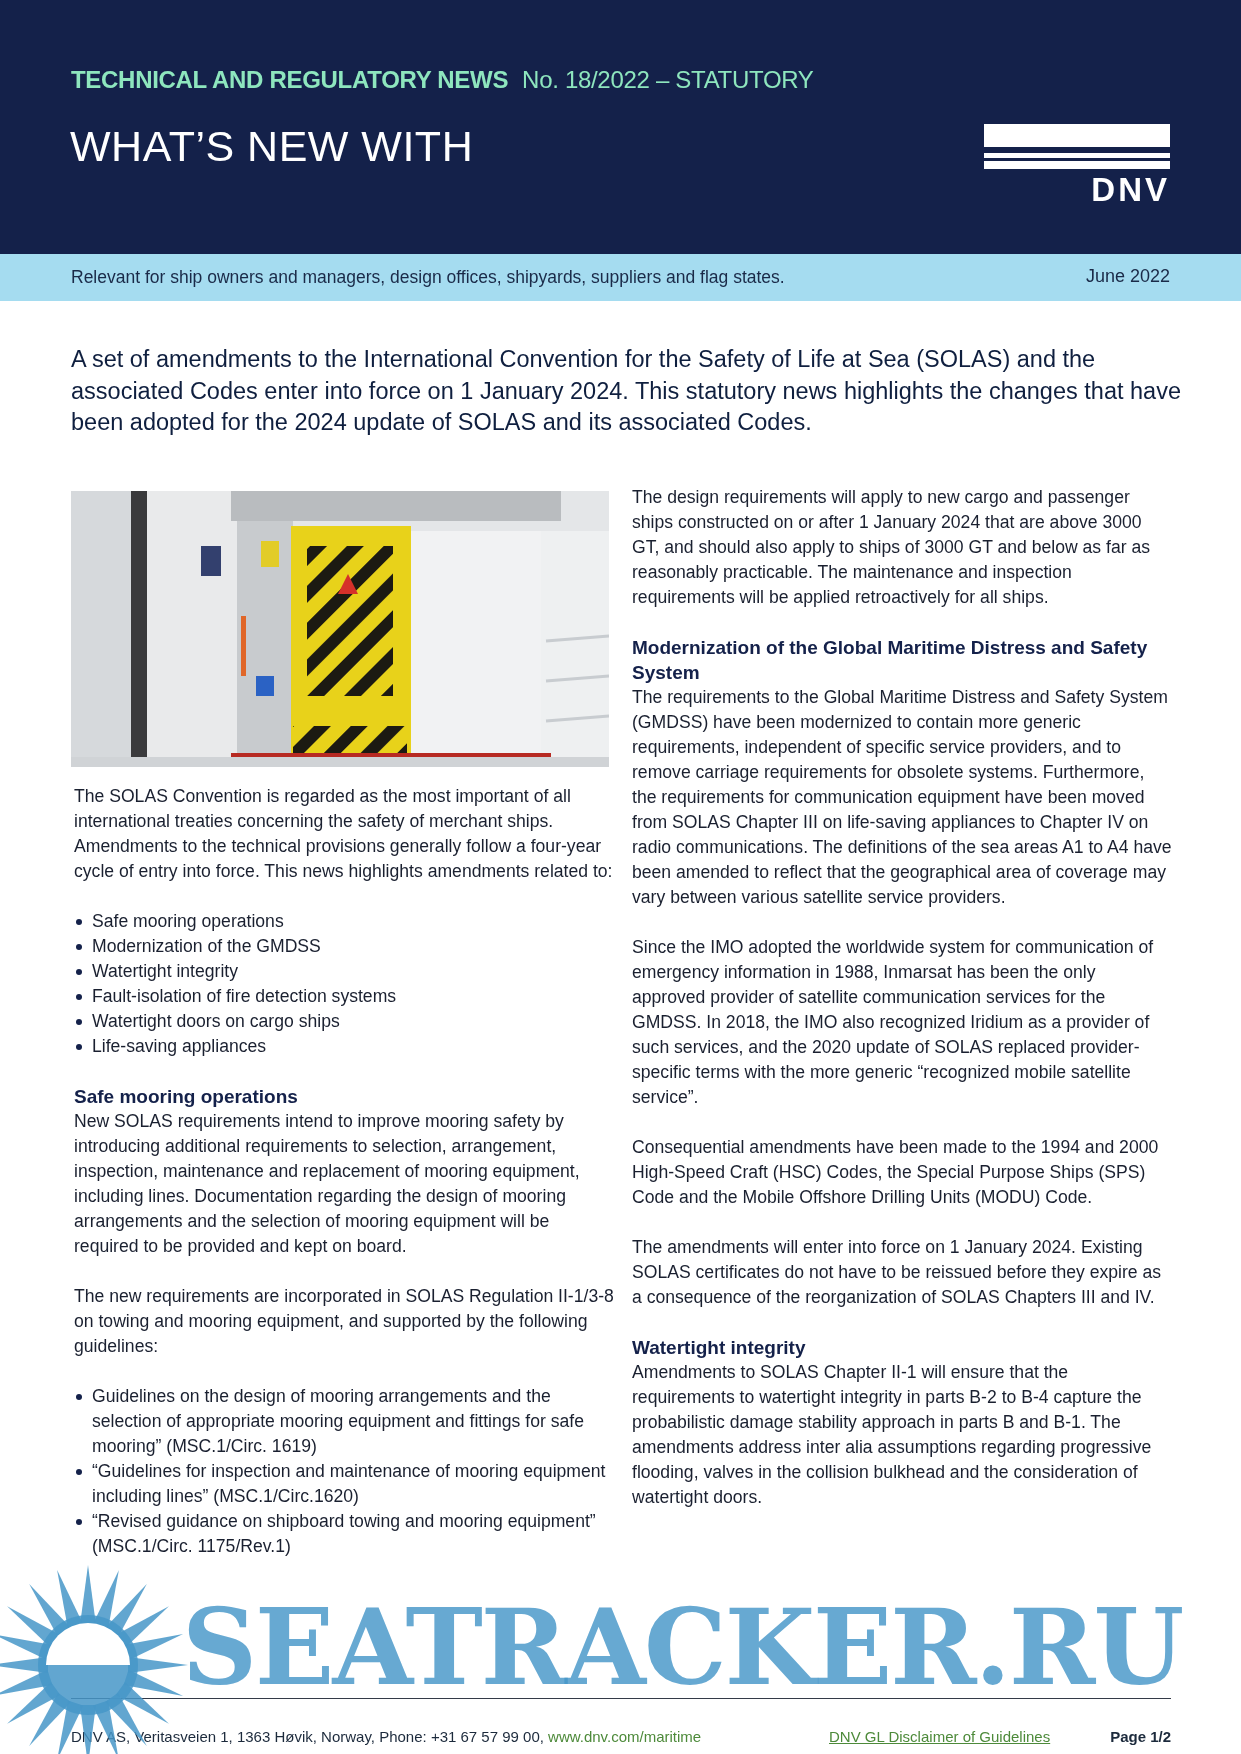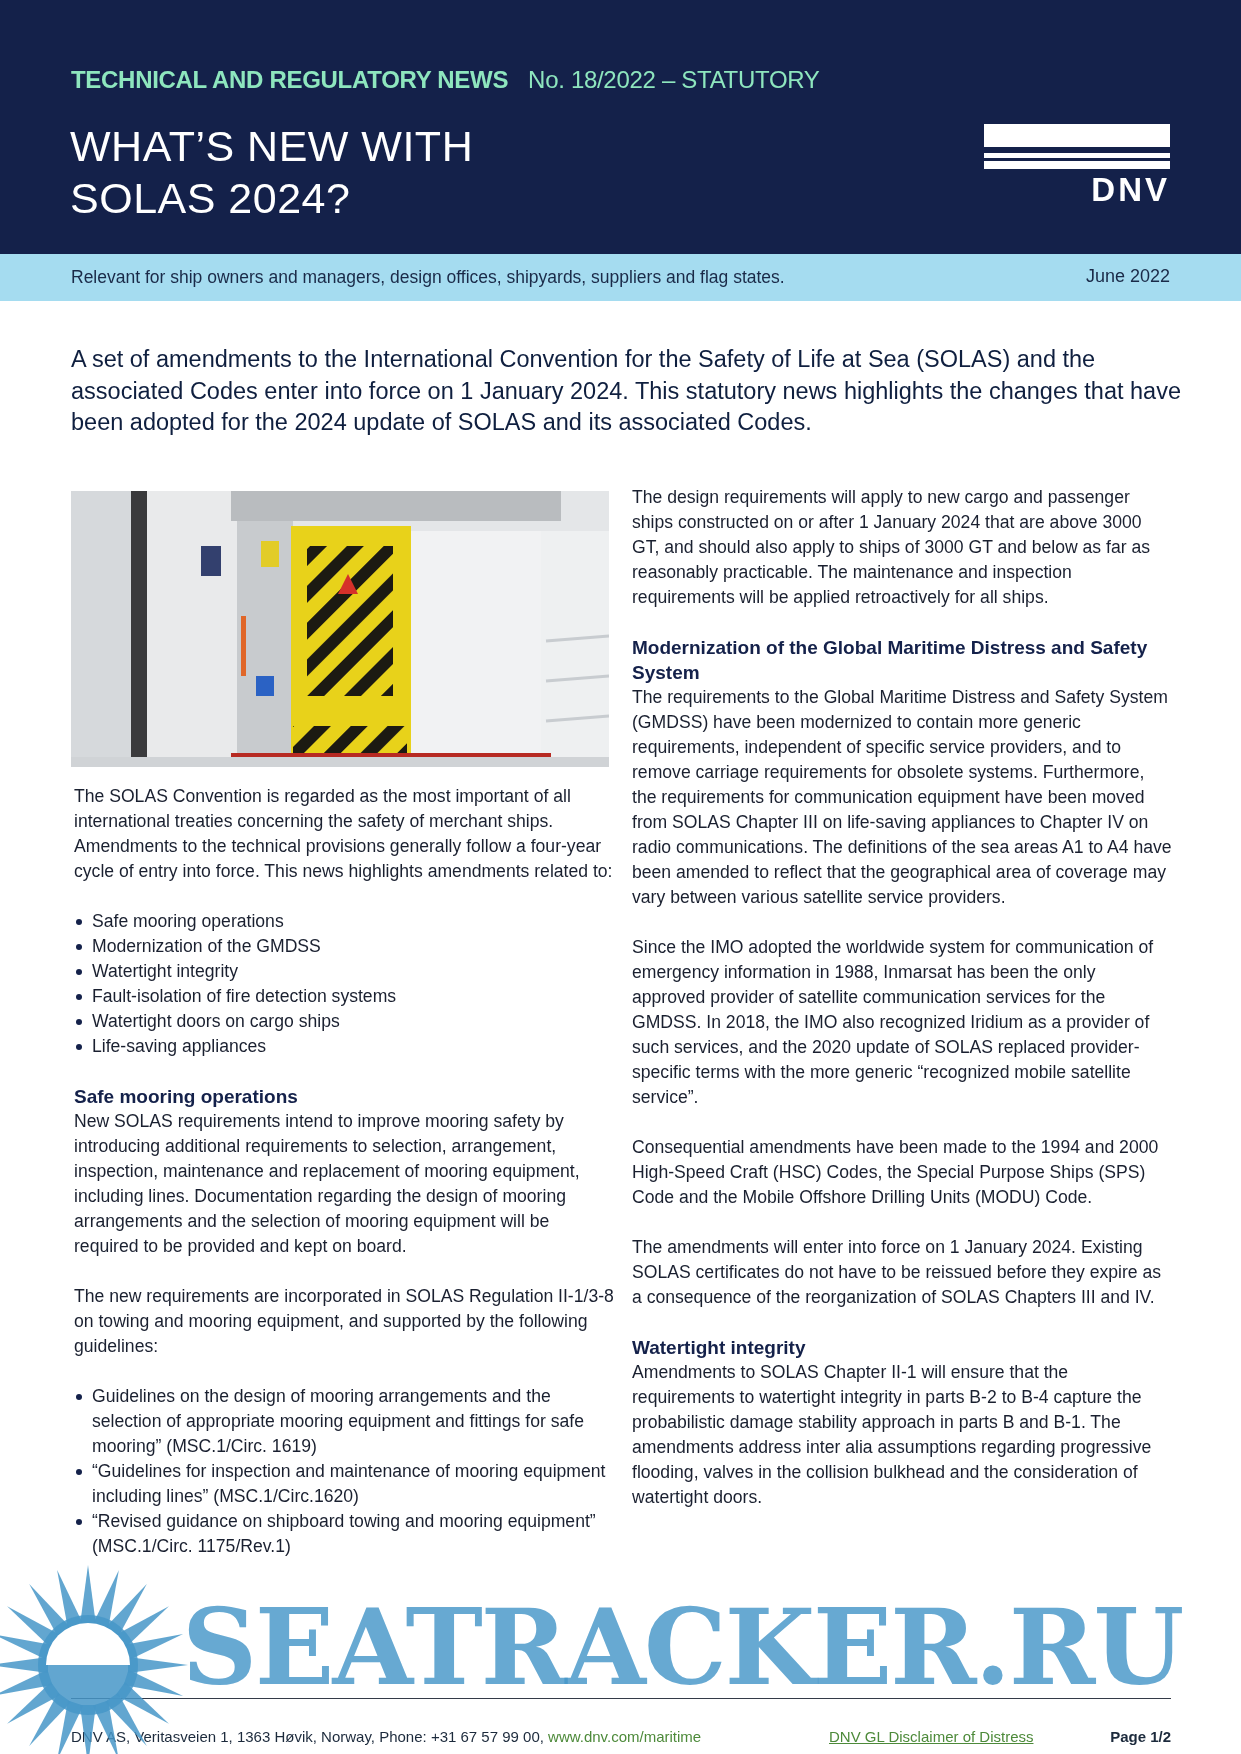--- a/index.html
+++ b/index.html
@@ -2,21 +2,21 @@
 <html><head>
 <meta charset="utf-8">
 <style>
   * { box-sizing: border-box; margin: 0; padding: 0; }
   html, body { width: 1241px; height: 1754px; background: #ffffff; overflow: hidden; }
   body { position: relative; font-family: "DejaVu Sans", sans-serif; color: #0f1f3f; }
 
   .header { position: absolute; left: 0; top: 0; width: 1241px; height: 254px; background: #14214a; }
   .kicker { position: absolute; left: 71px; top: 66px; font-size: 23px; letter-spacing: -0.3px; white-space: nowrap; }
   .kicker .k1 { color: #8ee6be; font-weight: bold; font-family: "Liberation Sans", sans-serif; font-size: 24px; }
-  .kicker .k2 { color: #8ee6be; font-family: "Liberation Sans", sans-serif; font-size: 24px; margin-left: 20px; }
+  .kicker .k2 { color: #8ee6be; font-family: "Liberation Sans", sans-serif; font-size: 24px; margin-left: 14px; }
   .title { position: absolute; left: 70px; top: 120px; color: #ffffff; font-family: "Liberation Sans", sans-serif; font-size: 43px; line-height: 52px; letter-spacing: 0.5px; }
   .title div { white-space: nowrap; }
 
   .logo { position: absolute; left: 984px; top: 124px; width: 186px; height: 84px; }
   .logo .bar1 { position: absolute; left: 0; top: 0; width: 186px; height: 23px; background: #fff; }
   .logo .bar2 { position: absolute; left: 0; top: 29px; width: 186px; height: 5px; background: #fff; }
   .logo .bar3 { position: absolute; left: 0; top: 37px; width: 186px; height: 8px; background: #fff; }
   .logo .word { position: absolute; right: 0; top: 49px; color: #fff; font-family: "Liberation Sans", sans-serif; font-weight: bold; font-size: 33px; letter-spacing: 3px; line-height: 34px; }
 
   .band { position: absolute; left: 0; top: 254px; width: 1241px; height: 47px; background: #a5dcf0; }
@@ -49,21 +49,20 @@
 </style>
 </head>
 <body>
 
 <div class="header">
   <div class="kicker">
     <span class="k1">TECHNICAL AND REGULATORY NEWS</span><span class="k2">No. 18/2022  –  STATUTORY</span>
   </div>
   <div class="title">
     <div>WHAT’S NEW WITH</div>
-    <div>SOLAS 2024?</div>
   </div>
   <div class="logo">
     <div class="bar1"></div>
     <div class="bar2"></div>
     <div class="bar3"></div>
     <div class="word">DNV</div>
   </div>
 </div>
 
 <div class="band">
@@ -132,21 +131,21 @@
   <p>Since the IMO adopted the worldwide system for communication of emergency information in 1988, Inmarsat has been the only approved provider of satellite communication services for the GMDSS. In 2018, the IMO also recognized Iridium as a provider of such services, and the 2020 update of SOLAS replaced provider-specific terms with the more generic “recognized mobile satellite service”.</p>
   <p>Consequential amendments have been made to the 1994 and 2000 High-Speed Craft (HSC) Codes, the Special Purpose Ships (SPS) Code and the Mobile Offshore Drilling Units (MODU) Code.</p>
   <p>The amendments will enter into force on 1 January 2024. Existing SOLAS certificates do not have to be reissued before they expire as a consequence of the reorganization of SOLAS Chapters III and IV.</p>
   <h2>Watertight integrity</h2>
   <p class="nospace">Amendments to SOLAS Chapter II-1 will ensure that the requirements to watertight integrity in parts B-2 to B-4 capture the probabilistic damage stability approach in parts B and B-1. The amendments address inter alia assumptions regarding progressive flooding, valves in the collision bulkhead and the consideration of watertight doors.</p>
 </div>
 
 <div class="footer-rule"></div>
 <div class="footer">
   <span class="addr"><span>DNV AS, Veritasveien 1, 1363 Høvik, Norway, Phone: +31 67 57 99 00, </span><span class="site">www.dnv.com/maritime</span></span>
-  <span class="disc">DNV GL Disclaimer of Distress</span>
+  <span class="disc">DNV GL Disclaimer of Guidelines</span>
   <span class="page">Page 1/2</span>
 </div>
 
 <svg class="watermark" width="1241" height="194" viewBox="0 0 1241 194" xmlns="http://www.w3.org/2000/svg">
   <g transform="translate(88,105)" fill="rgba(70,150,200,0.85)">
     <polygon points="0,-100 8,-40 -8,-40"></polygon>
     <polygon points="0,-100 8,-40 -8,-40" transform="rotate(18)"></polygon>
     <polygon points="0,-100 8,-40 -8,-40" transform="rotate(36)"></polygon>
     <polygon points="0,-100 8,-40 -8,-40" transform="rotate(54)"></polygon>
     <polygon points="0,-100 8,-40 -8,-40" transform="rotate(72)"></polygon>

